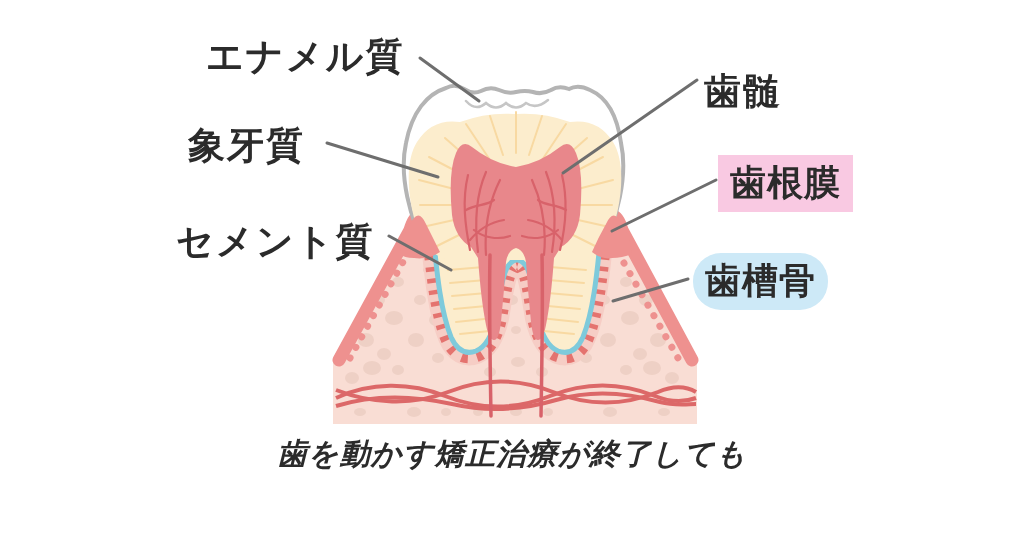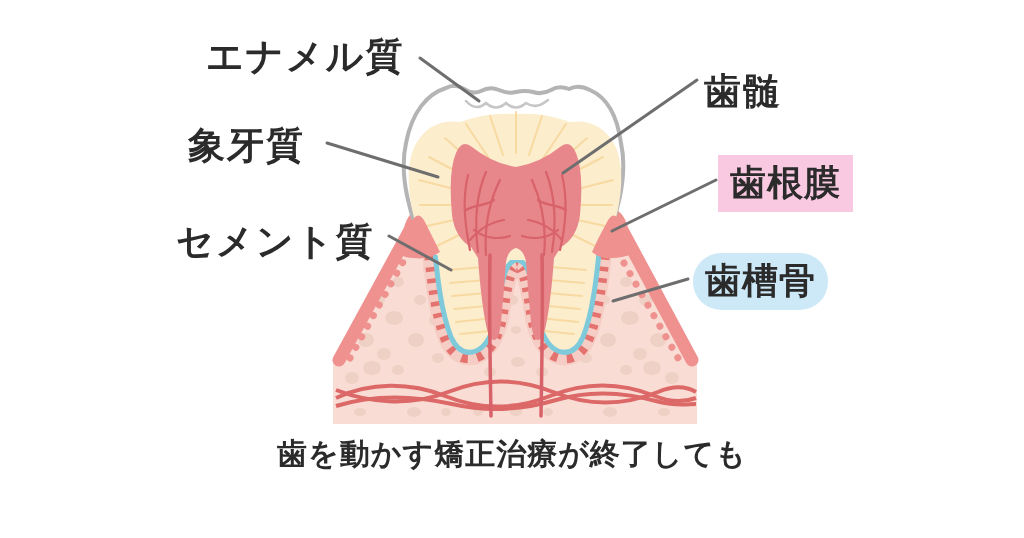--- a/index.html
+++ b/index.html
@@ -4,21 +4,21 @@
 <style>
   html,body{margin:0;padding:0;background:#fff;}
   #stage{position:relative;width:1024px;height:538px;background:#fff;overflow:hidden;
          font-family:"Liberation Sans",sans-serif;color:var(--text,#2b2b2b);}
   #stage svg{position:absolute;left:0;top:0;}
   .lbl{position:absolute;font-weight:700;font-size:37px;letter-spacing:2px;white-space:nowrap;color:var(--text);}
   .lbl.boxed{font-size:36px;padding:4px 12px;letter-spacing:1px;}
   .bg-pink{background:var(--highlight-pink);}
   .bg-blue{background:var(--highlight-blue);border-radius:28px;}
   .caption{position:absolute;left:0;top:433px;width:1024px;text-align:center;
-           font-weight:700;font-size:30px;line-height:41px;letter-spacing:1px;color:var(--text);}
+           font-weight:700;font-size:30px;line-height:41px;letter-spacing:1px;color:var(--text);font-style:italic;}
   .caption .hl{padding:1px 2px;}
   
   .bone-fill-c{fill:var(--bone-fill);}
   .pebble{fill:var(--bone-pebble);}
   .bone-band{stroke:var(--bone-edge);stroke-width:13;fill:none;stroke-linecap:round;stroke-linejoin:round;}
   .bone-dots{stroke:var(--bone-edge);stroke-width:7;fill:none;stroke-dasharray:0.1 12;stroke-linecap:round;}
   .peak-tip{fill:var(--bone-edge);}
   .bv{stroke:var(--vessel);stroke-width:4;fill:none;}
   .pdl-band{stroke:var(--ligament-band);stroke-width:26;fill:none;}
   .pdl-stripes{stroke:var(--ligament-stripe);stroke-width:22;fill:none;stroke-dasharray:4.5 7;}

